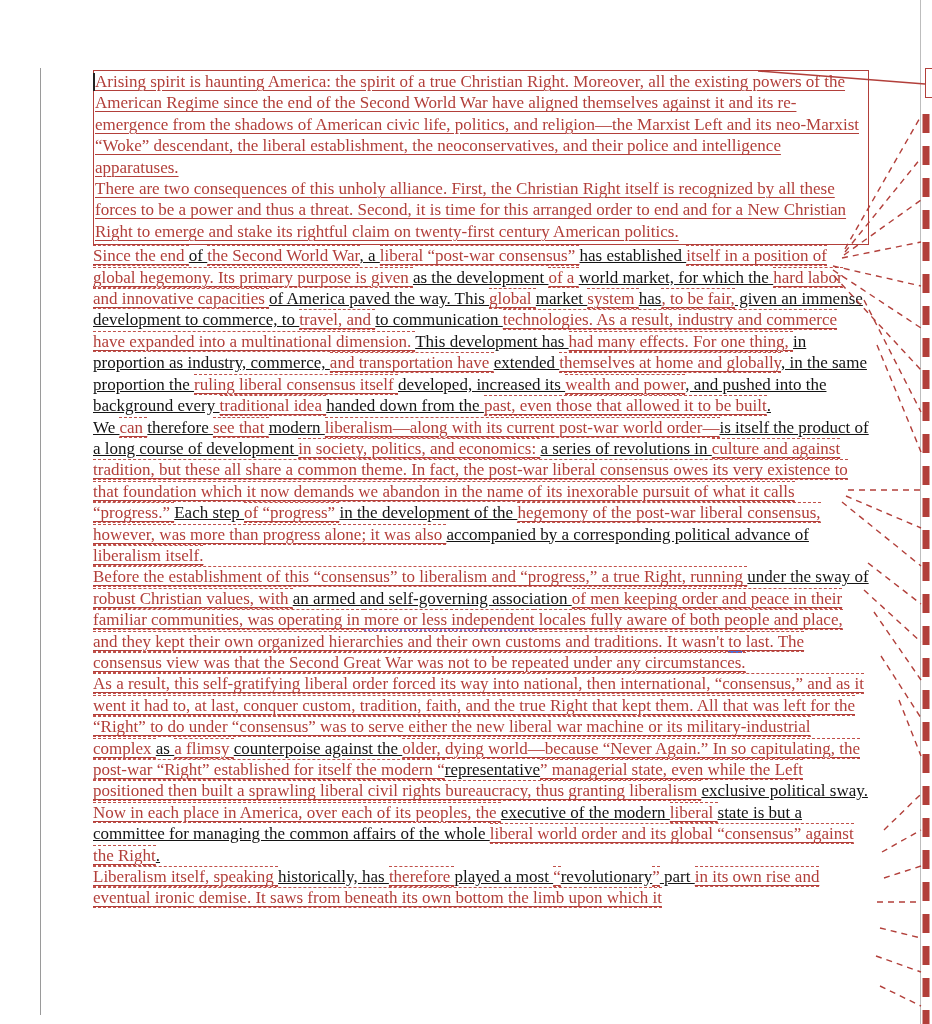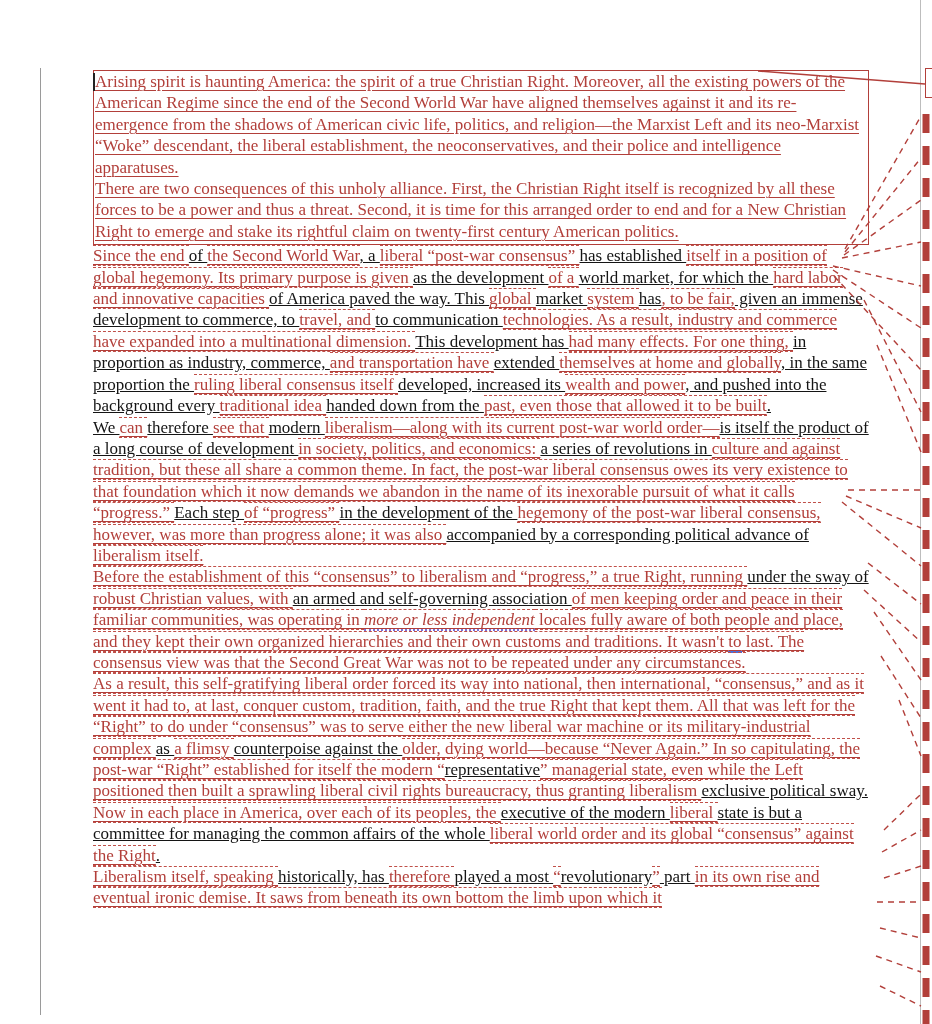--- a/index.html
+++ b/index.html
@@ -19,21 +19,21 @@
     font-size:17px;line-height:21.4px;color:var(--ink);letter-spacing:0;}
   .intro-box{border:1.5px solid var(--red);padding:0 2px 2px 1px;}
   .para{margin:0;}
   .ins{color:var(--red);
     text-decoration:underline;text-decoration-thickness:1px;text-underline-offset:2.5px;
     text-decoration-color:var(--red);
     border-top:1px dashed var(--dash);border-bottom:1px dashed var(--dash);
     -webkit-box-decoration-break:slice;box-decoration-break:slice;}
   .intro-box .ins{border:none;}
   .orig{color:var(--ink);text-decoration:underline;}
-  .spell{border-bottom:2px dotted var(--spell);font-style:italic;}
+  .spell{border-bottom:2px dotted var(--spell);}
   .gram{border-bottom:2px solid var(--gram);}
   .caret{position:absolute;left:93px;top:73px;width:1.5px;height:18px;background:#222;}
   .annot-svg{position:absolute;left:0;top:0;width:932px;height:1024px;pointer-events:none;}
   .marker-box{position:absolute;left:925px;top:68px;width:14px;height:30px;
     border:1.5px solid var(--red);background:#fff;}
 </style>
 </head>
 <body>
 
 <div class="page-left-edge"></div>

